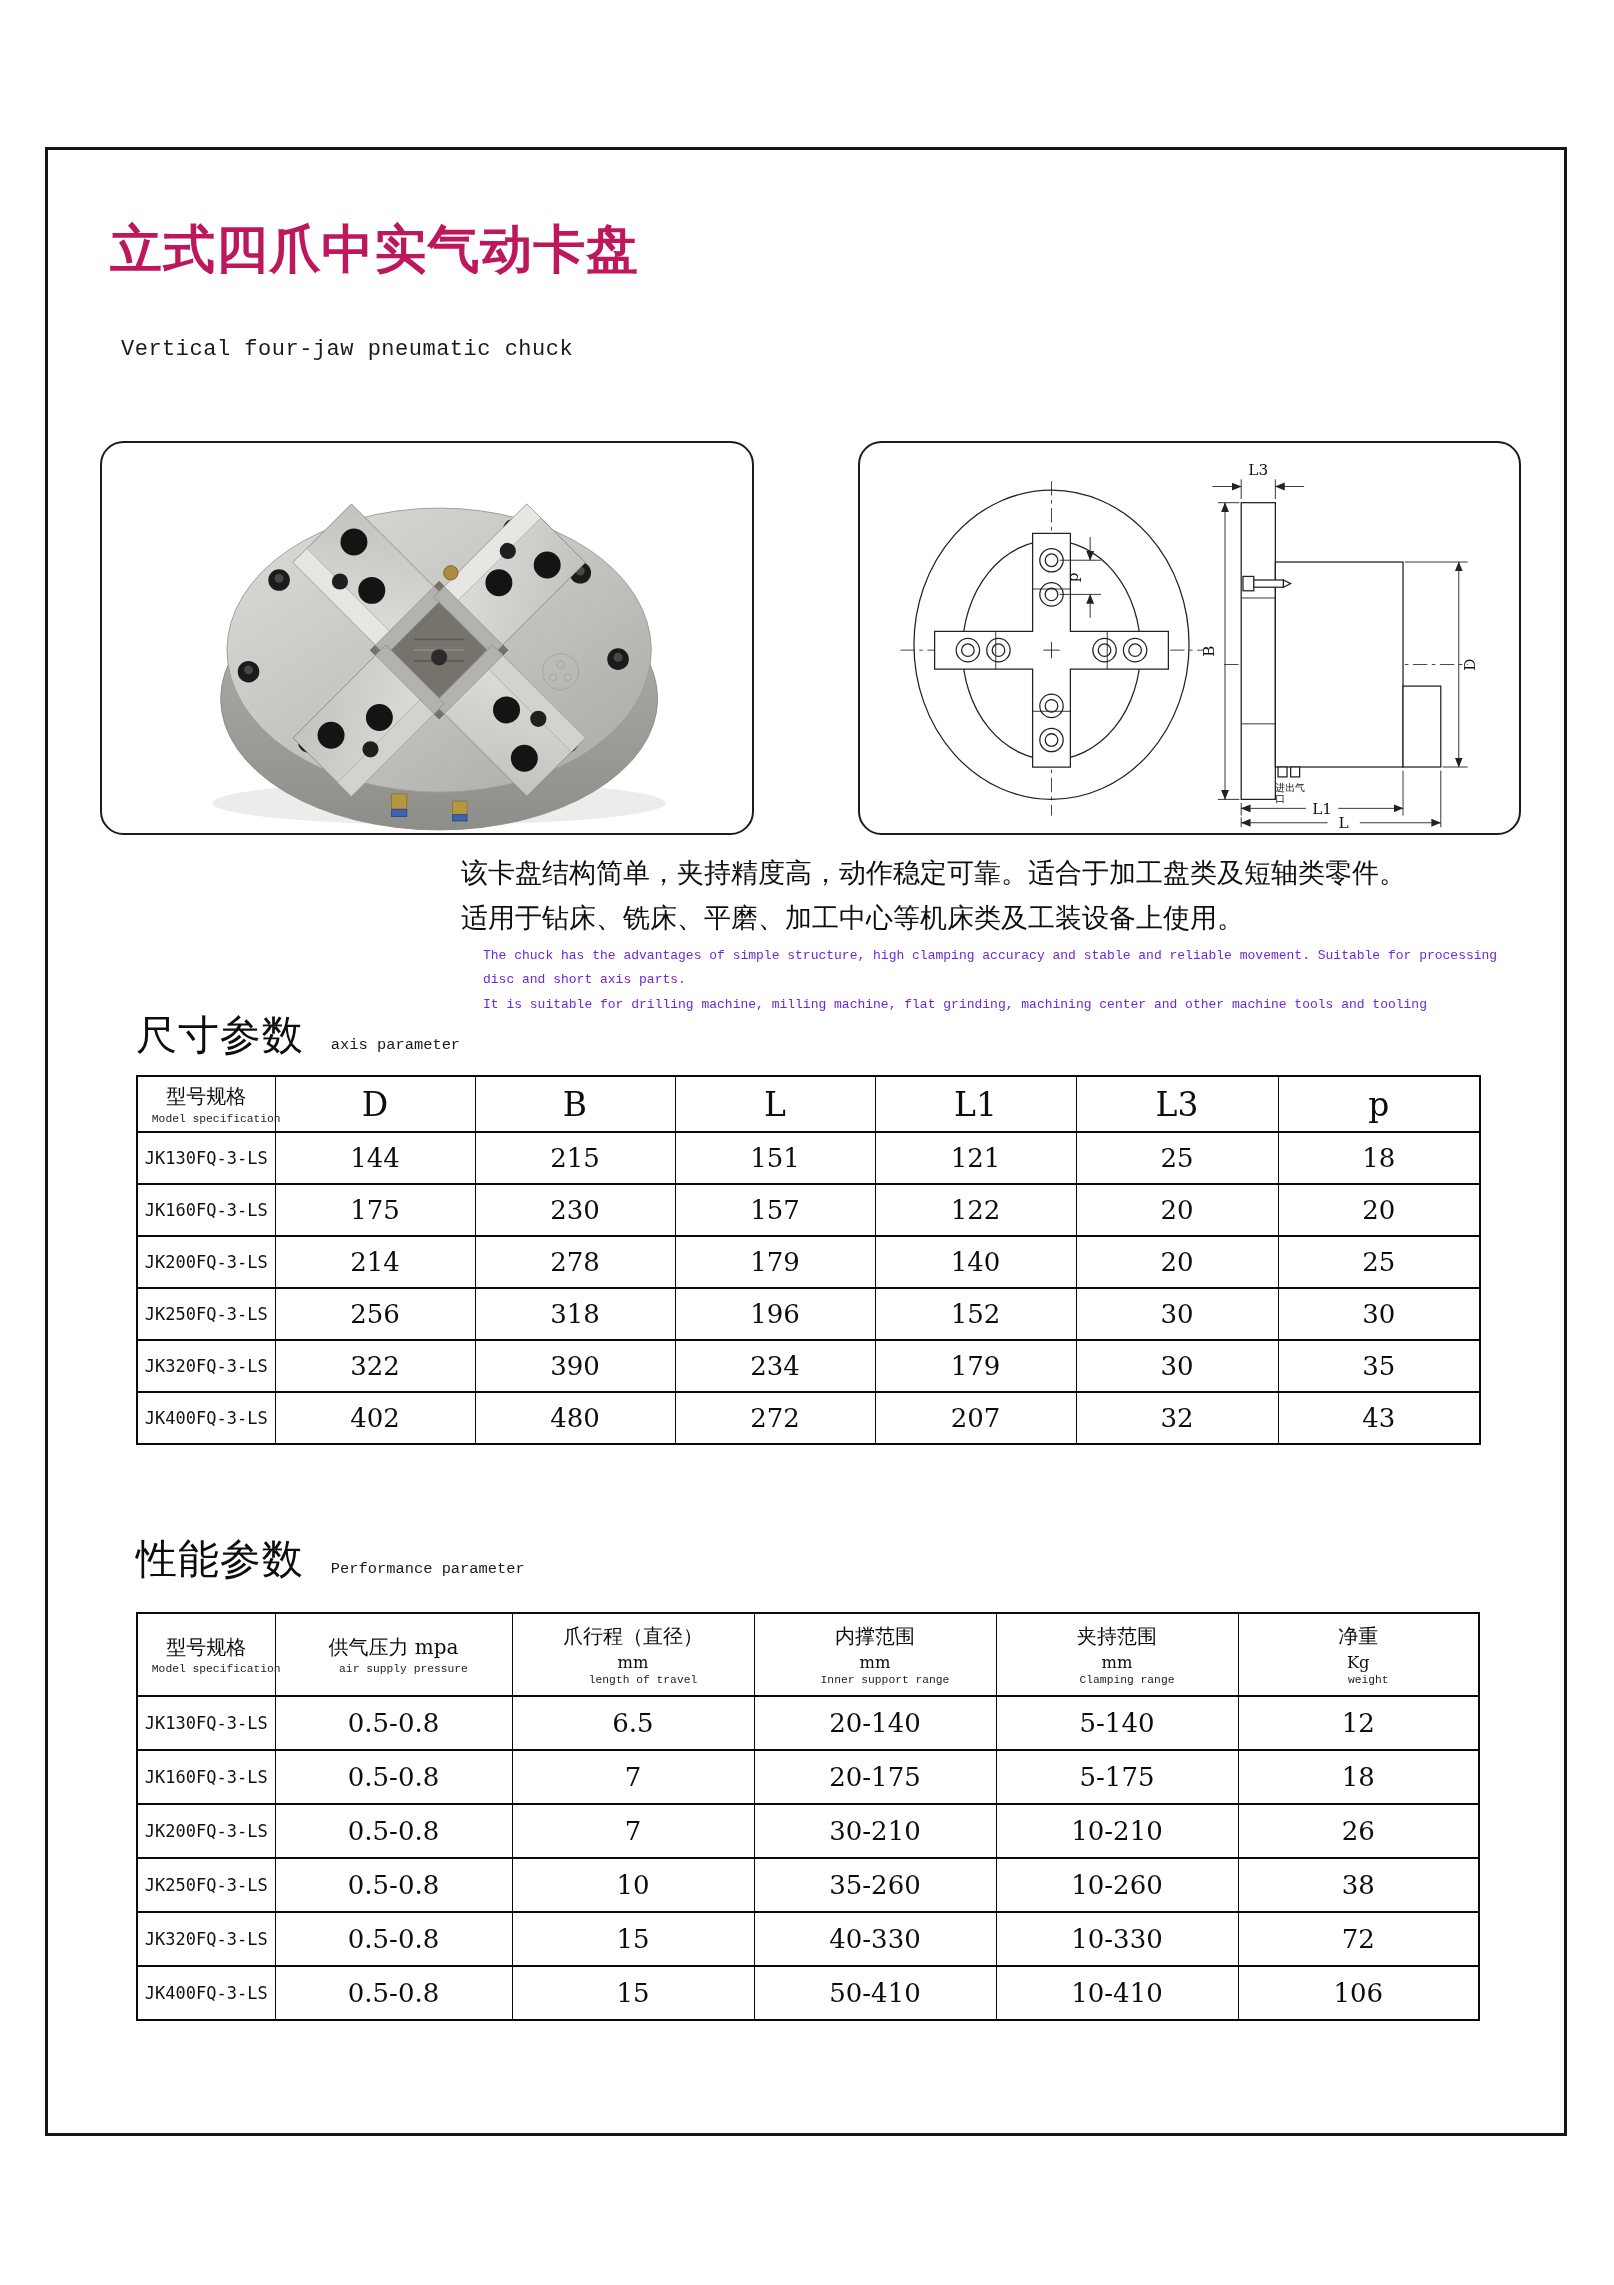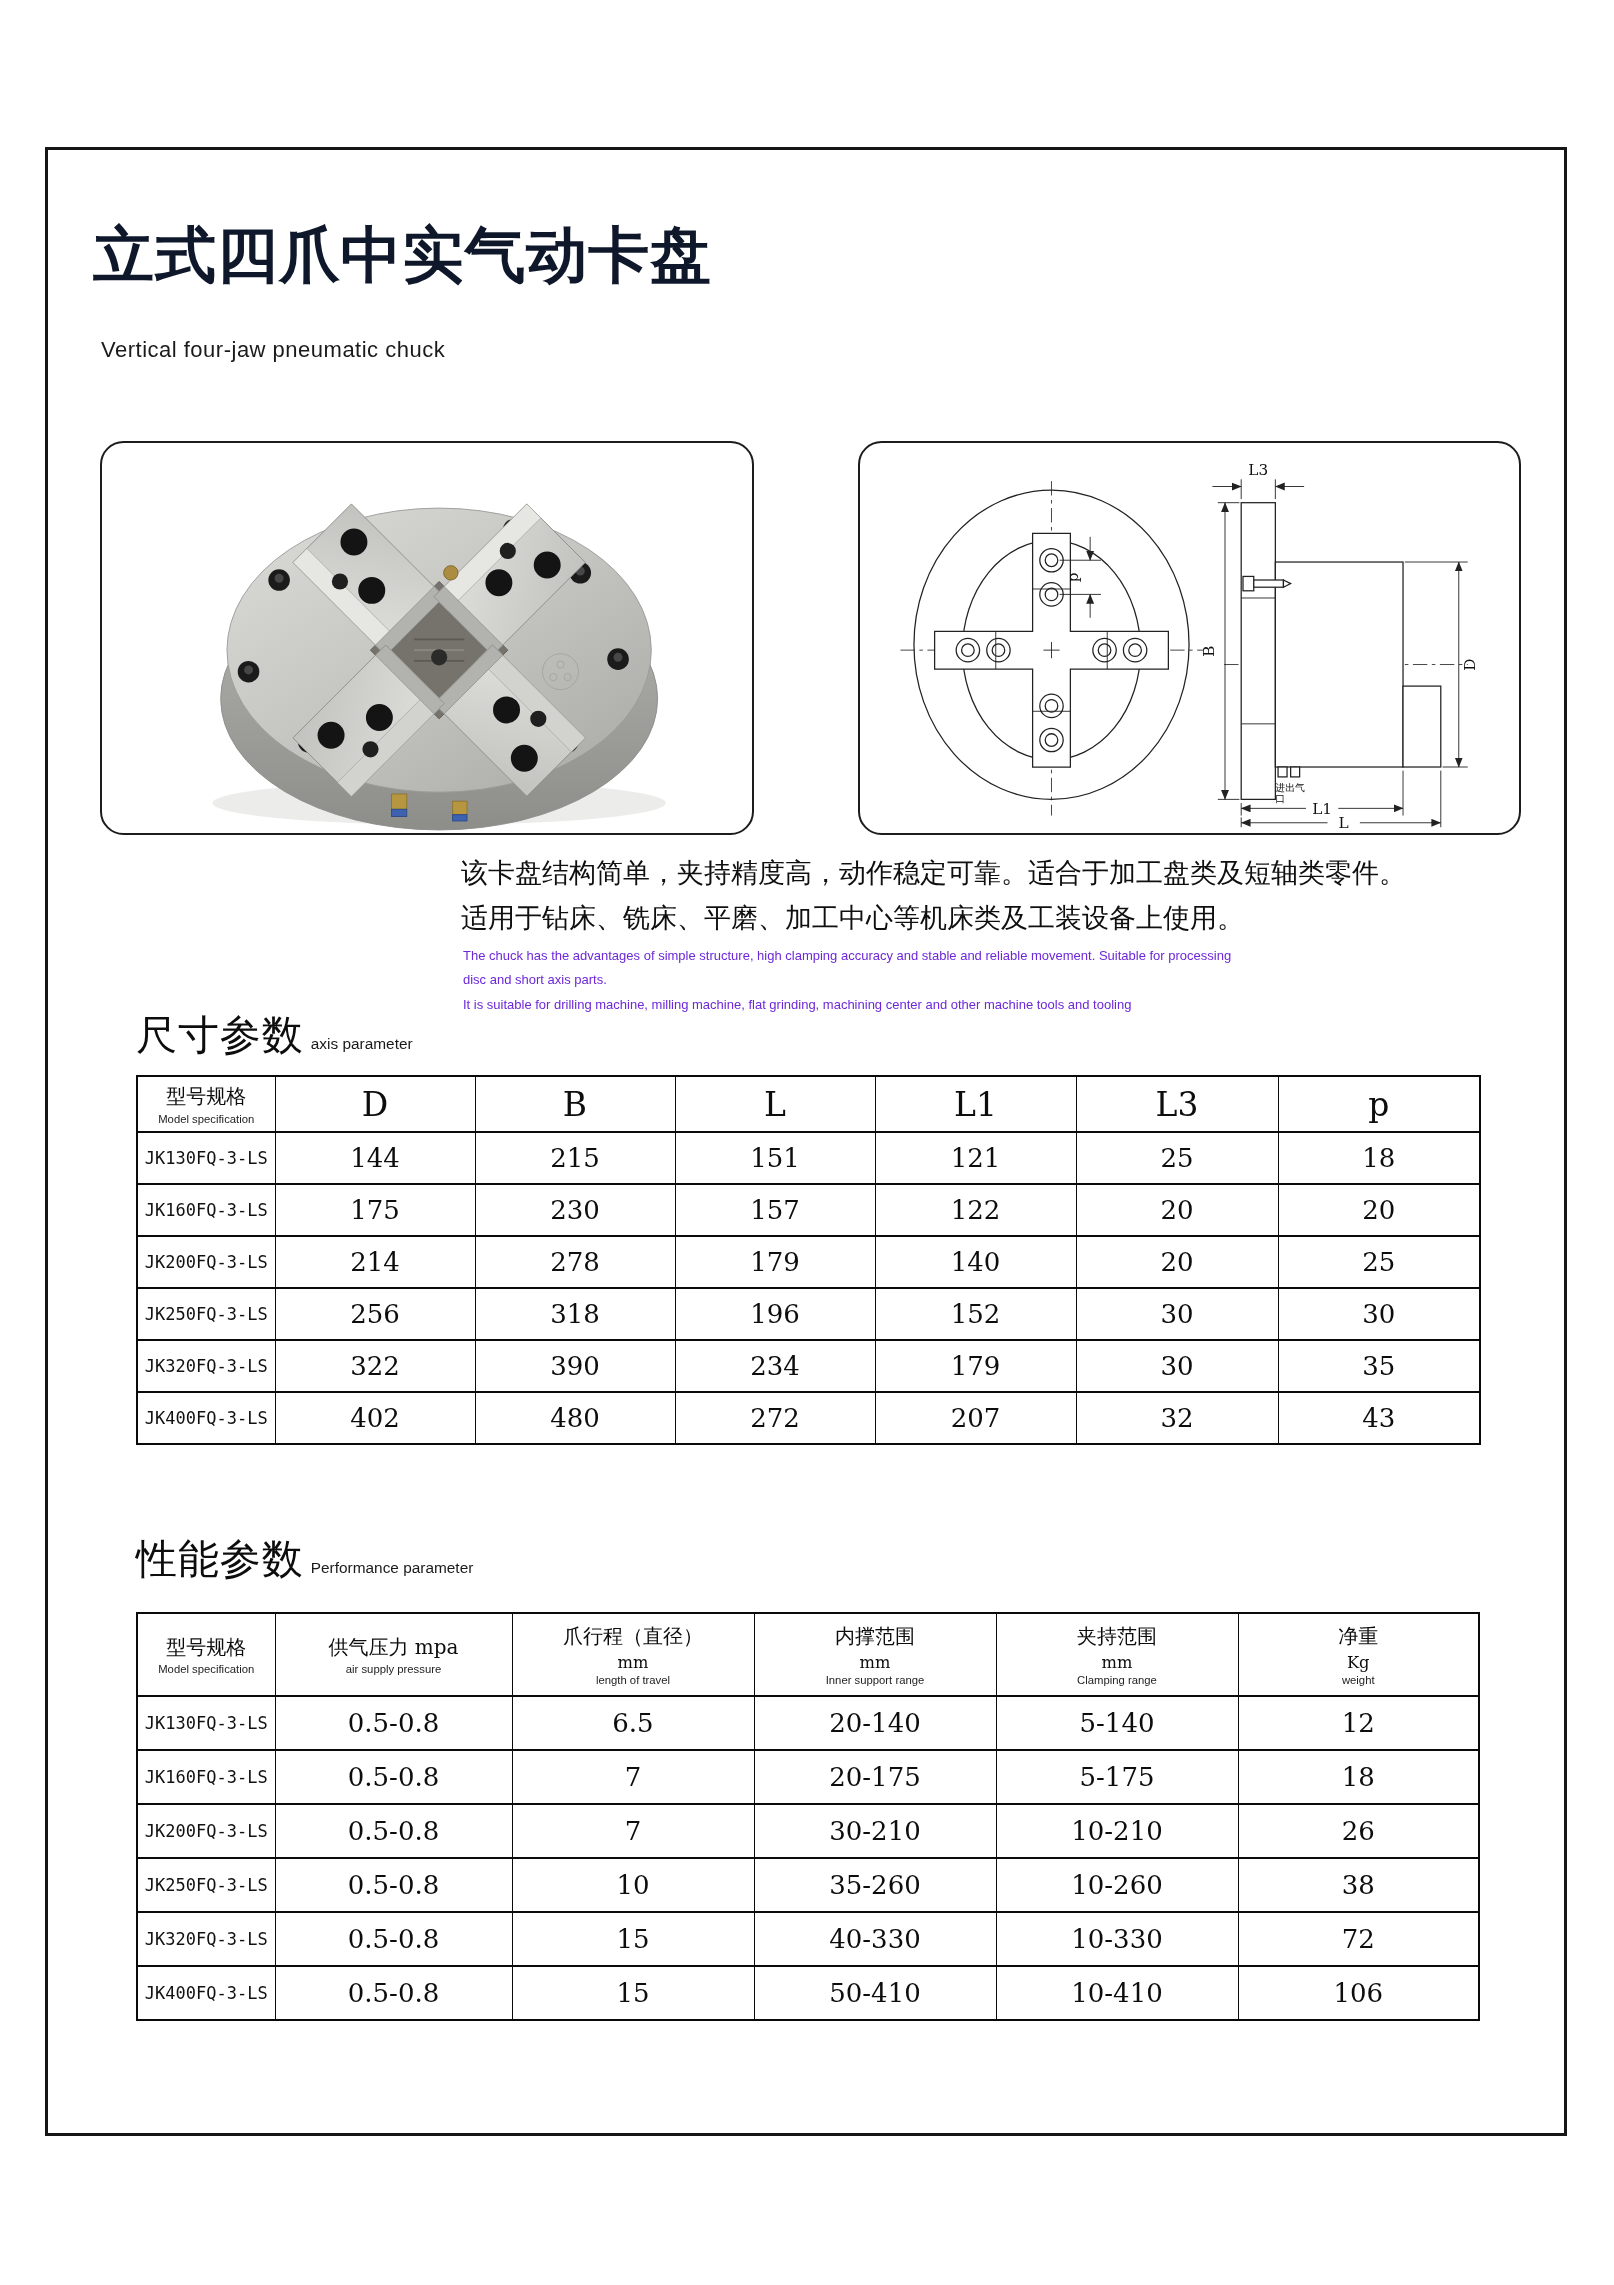--- a/index.html
+++ b/index.html
@@ -1,30 +1,30 @@
 <!DOCTYPE html>
 <html style="font-size:14.5px"><head>
 <meta charset="utf-8">
 <style>
   html,body { margin:0; padding:0; }
   body {
     width:1615px; height:2285px; background:#ffffff; position:relative;
     font-family:"DejaVu Serif","Liberation Serif",serif; color:#111;
     overflow:hidden;
   }
-  .mono { font-family:Liberation Sans, sans-serif; }
+  .mono { font-family:Liberation Mono, monospace;margin-left:20px; }
 
   .frame {
     position:absolute; left:45px; top:147px; width:1522px; height:1989px;
     border:3.6px solid #161616; box-sizing:border-box; background:#fff;
   }
 
   .title-cn {
-    position:absolute; left:93px; top:215px; font-size:61px; font-weight:600;
-    letter-spacing:0.9px; white-space:nowrap; color:#0f172a;
+    position:absolute; left:110px; top:215px; font-size:52px; font-weight:600;
+    letter-spacing:0.9px; white-space:nowrap; color:#be185d;
   }
   .title-en {
     position:absolute; left:101px; top:337px; font-size:22px; font-weight:500;
     letter-spacing:0.5px; white-space:nowrap; color:#1a1a1a;
   }
 
   .img-box {
     position:absolute; top:441px; height:394px; border:2.7px solid #1c1c1c;
     border-radius:23.5px; box-sizing:border-box; overflow:hidden; background:#fff;
   }

